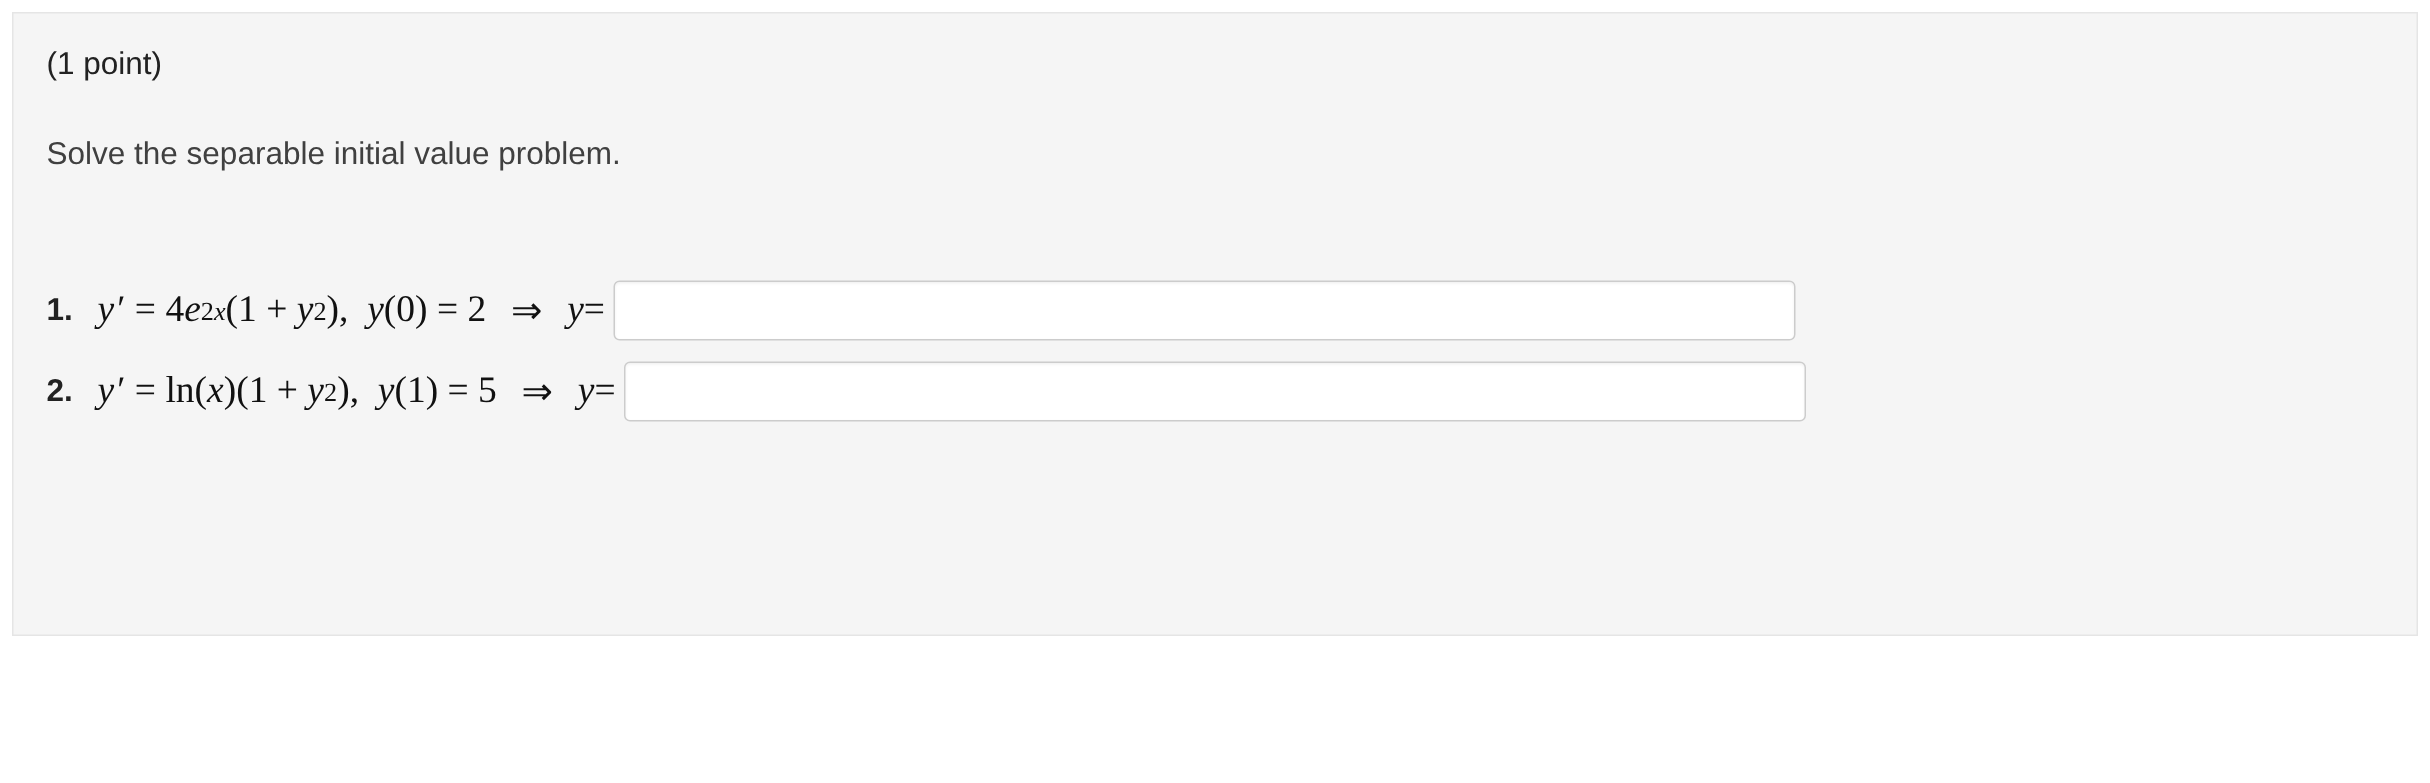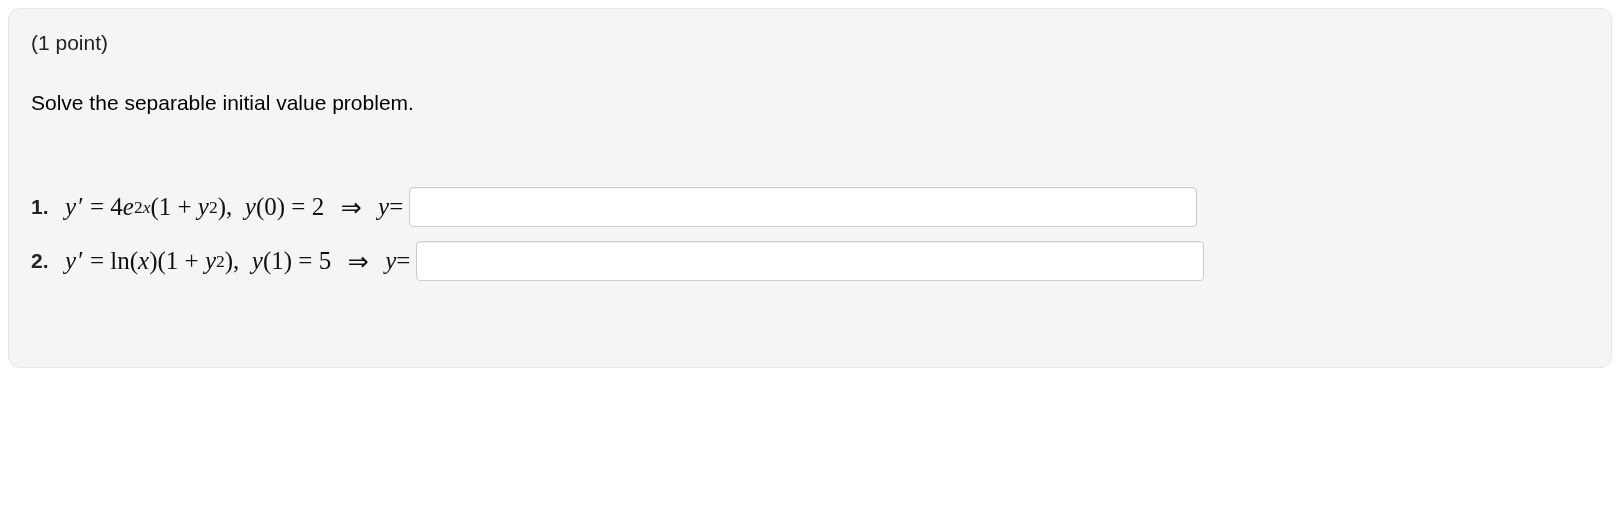--- a/index.html
+++ b/index.html
@@ -10,32 +10,32 @@
     body {
       font-family: "Helvetica Neue", Helvetica, Arial, sans-serif;
       background: #ffffff;
       width: 1620px;
       height: 522px;
       padding: 8px;
     }
     .panel {
       background: #f5f5f5;
       border: 1px solid #e5e5e5;
-      border-radius: 12px;
+      border-radius: 0;
       padding: 22px 22px 60px 22px;
-      height: 360px;
+      height: 416px;
     }
     .points {
       font-size: 21px;
       color: #222;
       margin-bottom: 36px;
     }
     .instructions {
       font-size: 21px;
-      color: #000000;
+      color: #404040;
       margin-bottom: 72px;
     }
     .problem-row {
       display: flex;
       align-items: center;
       margin-bottom: 14px;
     }
     .num {
       font-weight: bold;
       font-size: 21px;

